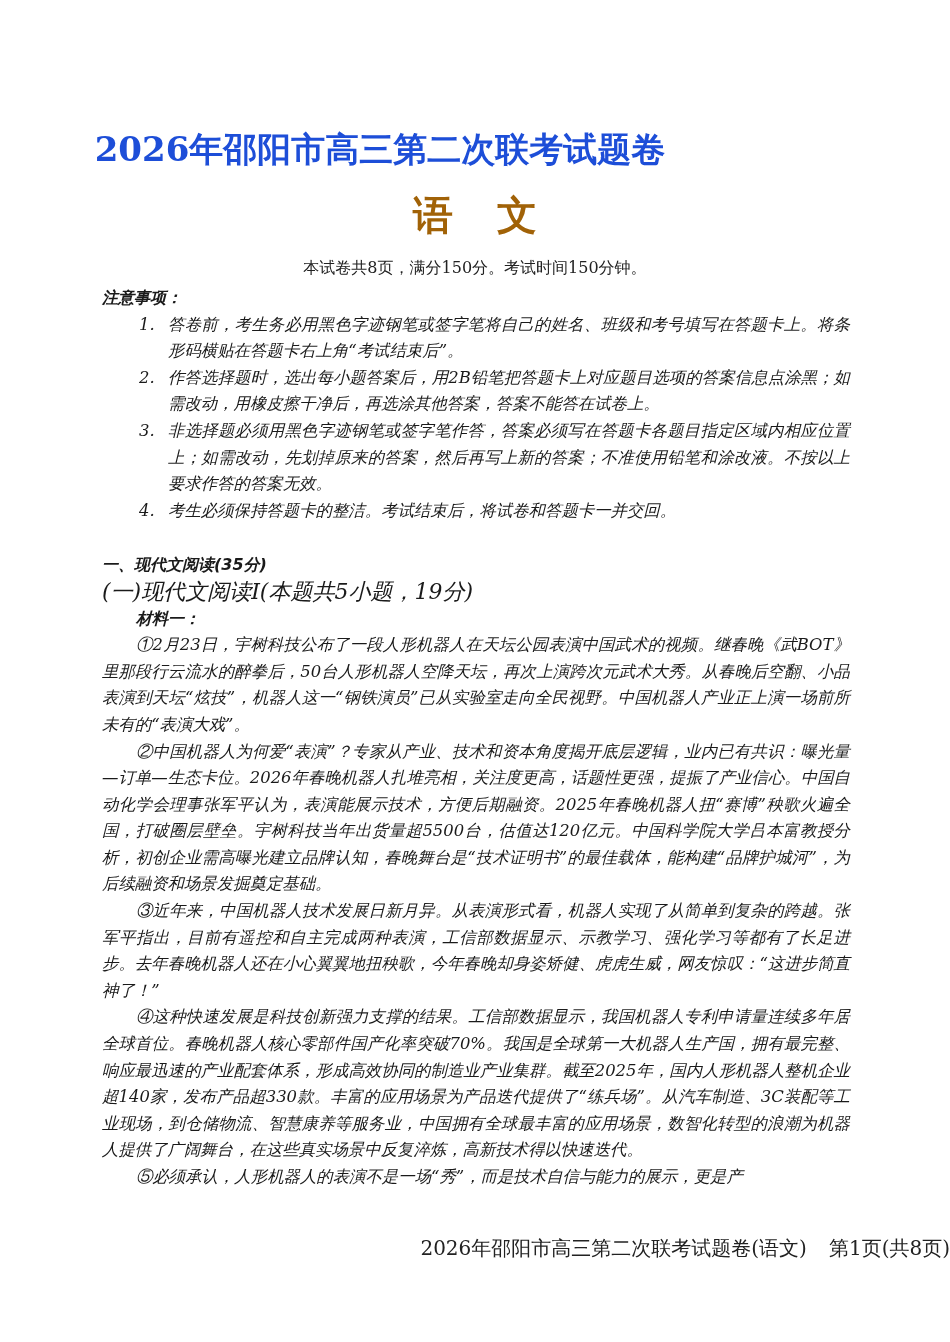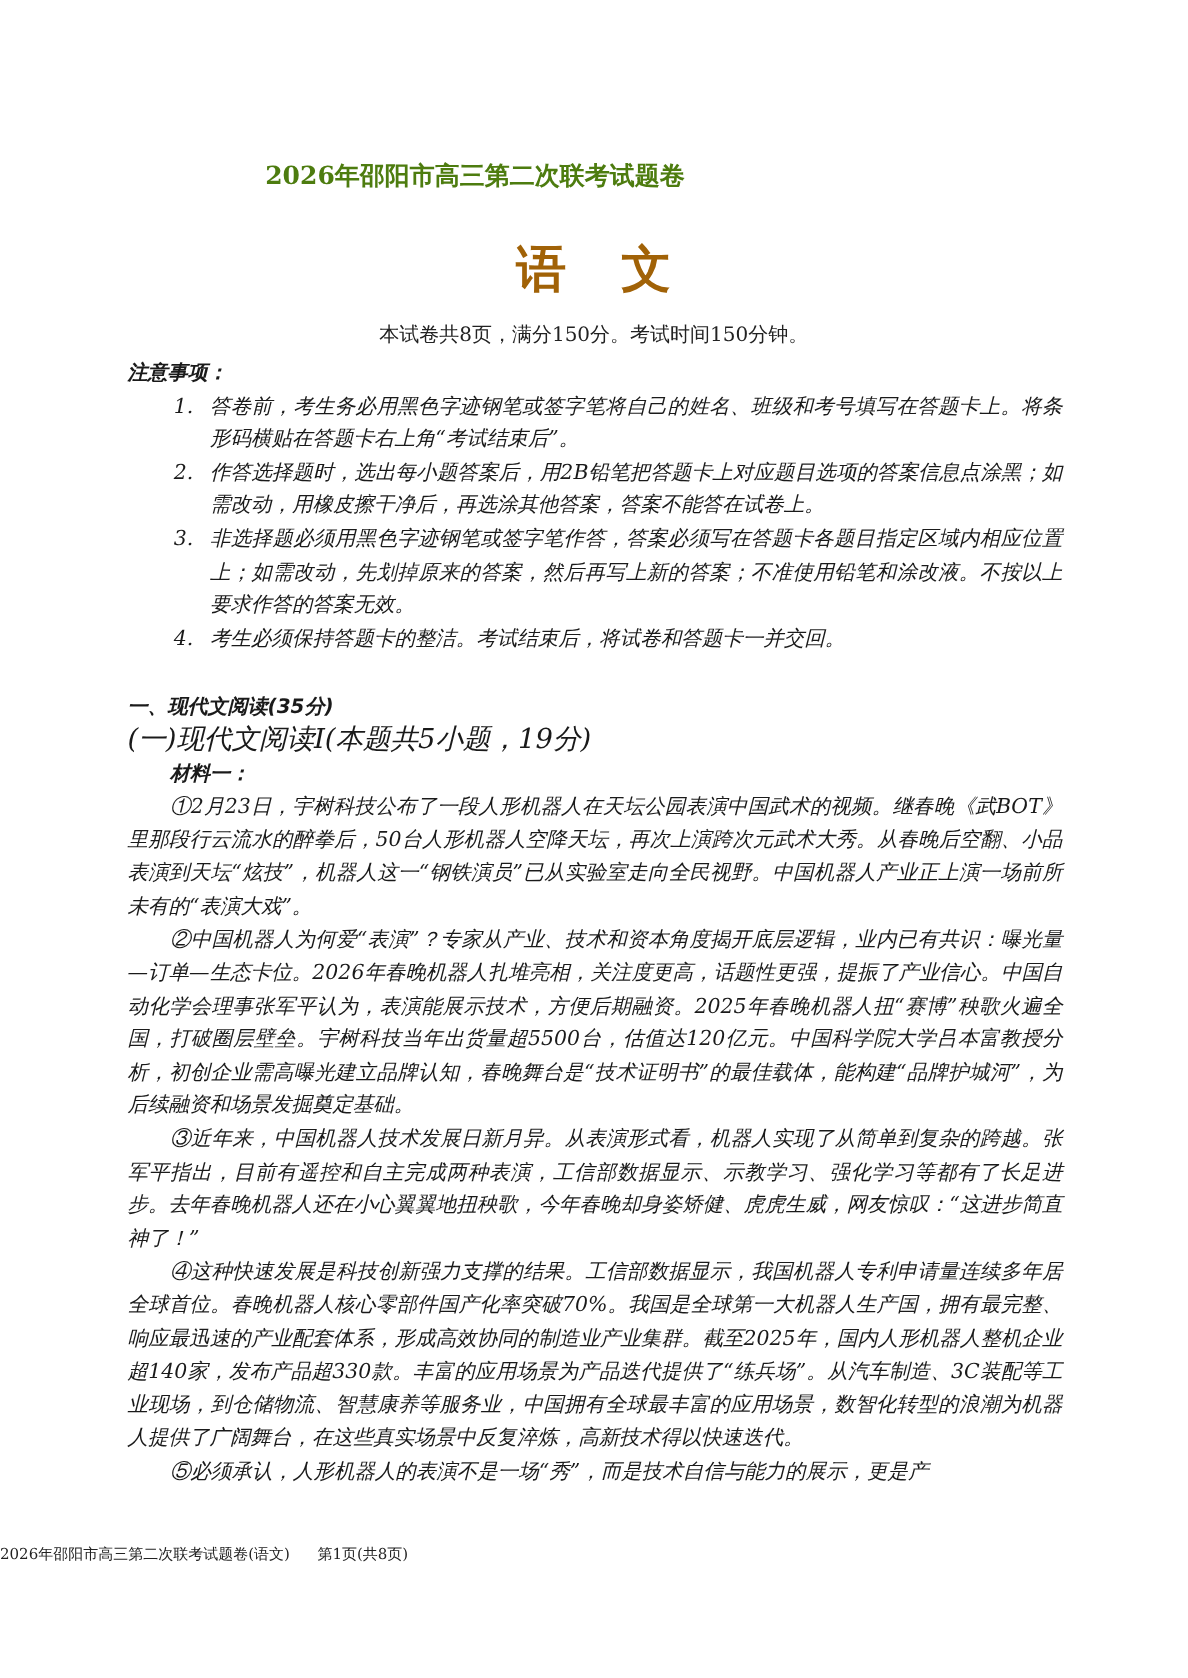--- a/index.html
+++ b/index.html
@@ -1,35 +1,35 @@
 <!DOCTYPE html>
 <html><head>
 <meta charset="utf-8">
 <style>
   html, body { margin: 0; padding: 0; background: #ffffff; }
   body { width: 950px; height: 1342px; position: relative; overflow: hidden;
          font-family: "DejaVu Serif", "Liberation Serif", serif; color: #1a1a1a; }
   .page { position: absolute; left: 0; top: 0; width: 950px; height: 1342px; }
   .title { position: absolute; top: 127px; left: 0; width: 760px; text-align: center;
-           font-size: 20px; font-weight: bold; letter-spacing: 0px; color: #4d7c0f; }
+           font-size: 34px; font-weight: bold; letter-spacing: 0px; color: #1d4ed8; }
   .subject { position: absolute; top: 188px; left: 0; width: 950px; text-align: center;
              font-size: 40px; font-weight: bold; color: #a16207; }
   .subject span { margin: 0 22px; }
   .meta { position: absolute; top: 258px; left: 0; width: 950px; text-align: center;
           font-size: 16px; color: #222; }
   .body { position: absolute; left: 102px; top: 285px; width: 748px; font-size: 16.4px;
           line-height: 26.6px; text-align: justify; font-style: italic; }
   .notes-head { font-family: "DejaVu Sans", "Liberation Sans", sans-serif; font-weight: bold; font-size: 16px; }
   .note { position: relative; padding-left: 66px; }
   .note .num { position: absolute; left: 37px; top: 0; }
   .section { font-family: "DejaVu Sans", "Liberation Sans", sans-serif; font-weight: bold; font-size: 16px; margin-top: 28px; }
   .subsection { font-size: 22px; }
   .material { font-family: "DejaVu Sans", "Liberation Sans", sans-serif; font-weight: bold; padding-left: 34px; font-size: 16px; }
   .para { text-indent: 34px; }
-  .footer { position: absolute; top: 1235px; left: 0; width: 950px; text-align: left; font-size: 12px; color: #222; }
+  .footer { position: absolute; top: 1235px; left: 0; width: 950px; text-align: right; font-size: 20px; color: #222; }
   .footer .pg { margin-left: 22px; }
 </style>
 </head>
 <body>
 
 <div class="page">
   <div class="title">2026年邵阳市高三第二次联考试题卷</div>
   <div class="subject">
     <span>语</span><span>文</span>
   </div>

